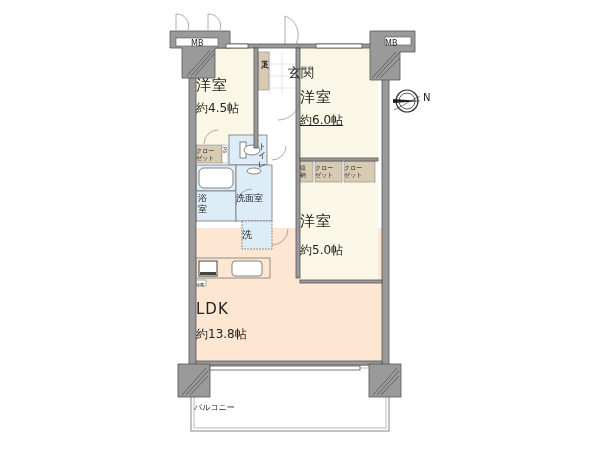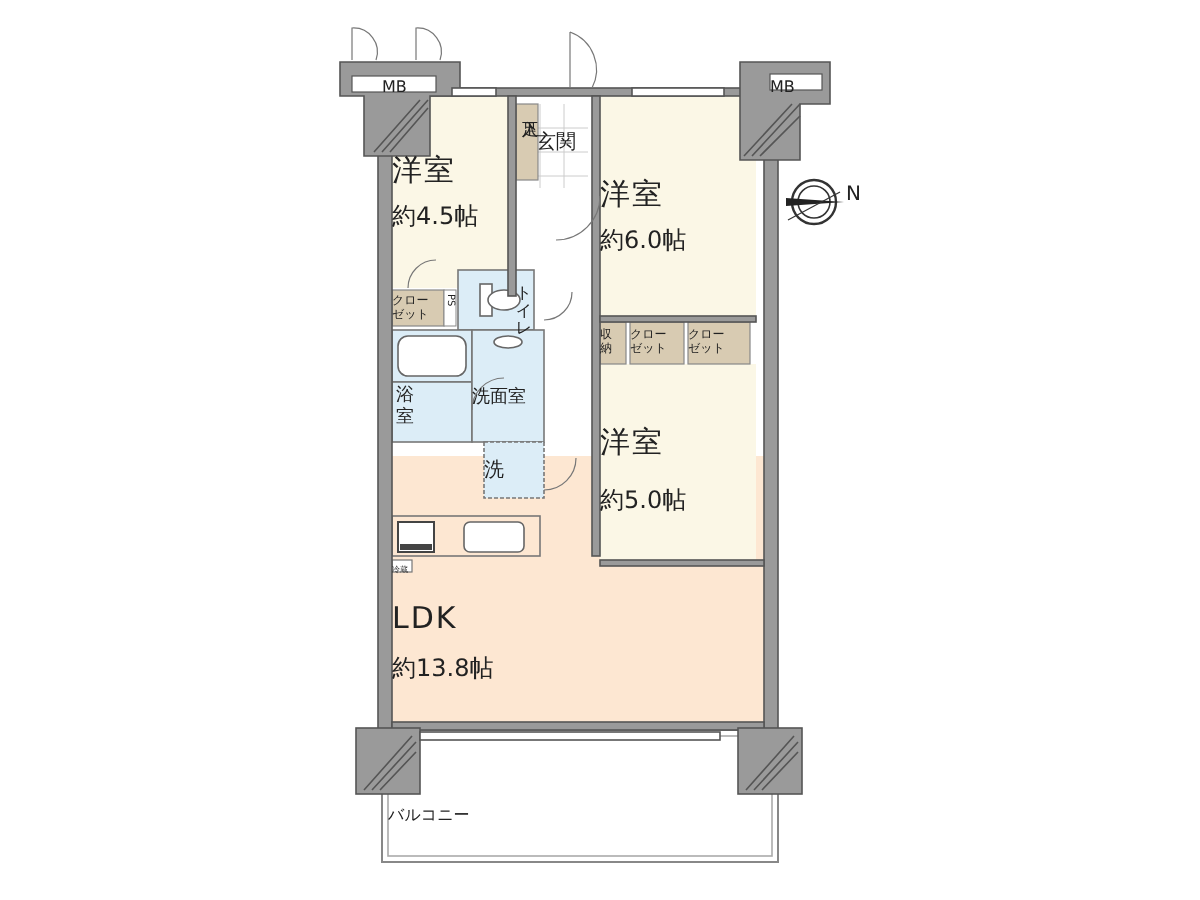--- a/index.html
+++ b/index.html
@@ -126,24 +126,24 @@
 </svg>
 
 <div class="lbl small" style="left:191px;top:39px;width:40px;font-size:8px;">MB</div>
 <div class="lbl small" style="left:385px;top:39px;width:26px;font-size:8px;">MB</div>
 <div class="lbl" style="left:423px;top:92px;font-size:10px;">N</div>
 
 <div class="lbl room-name" style="left:196px;top:76px;width:58px;">洋室</div>
 <div class="lbl room-size" style="left:196px;top:100px;width:58px;">約4.5帖</div>
 
 <div class="lbl small vert" style="left:258px;top:54px;width:11px;">下足入</div>
-<div class="lbl" style="left:268px;top:64px;font-size:10px;">玄関</div>
+<div class="lbl" style="left:288px;top:64px;font-size:13px;">玄関</div>
 
 <div class="lbl room-name" style="left:300px;top:88px;width:78px;">洋室</div>
-<div class="lbl room-size" style="left:300px;top:112px;width:88px;">約6.0帖</div>
+<div class="lbl room-size" style="left:300px;top:112px;width:88px;text-decoration:underline;">約6.0帖</div>
 
 <div class="lbl tiny" style="left:196px;top:147px;width:26px;">
     <div>クロー</div>
     <div>ゼット</div>
   </div>
 <div class="lbl tiny vert" style="left:222px;top:147px;width:6px;font-size:5px;">PS</div>
 <div class="lbl small vert" style="left:254px;top:137px;width:12px;">トイレ</div>
 <div class="lbl" style="left:198px;top:193px;width:12px;font-size:9px;line-height:11px;">
     <div>浴</div>
     <div>室</div>

